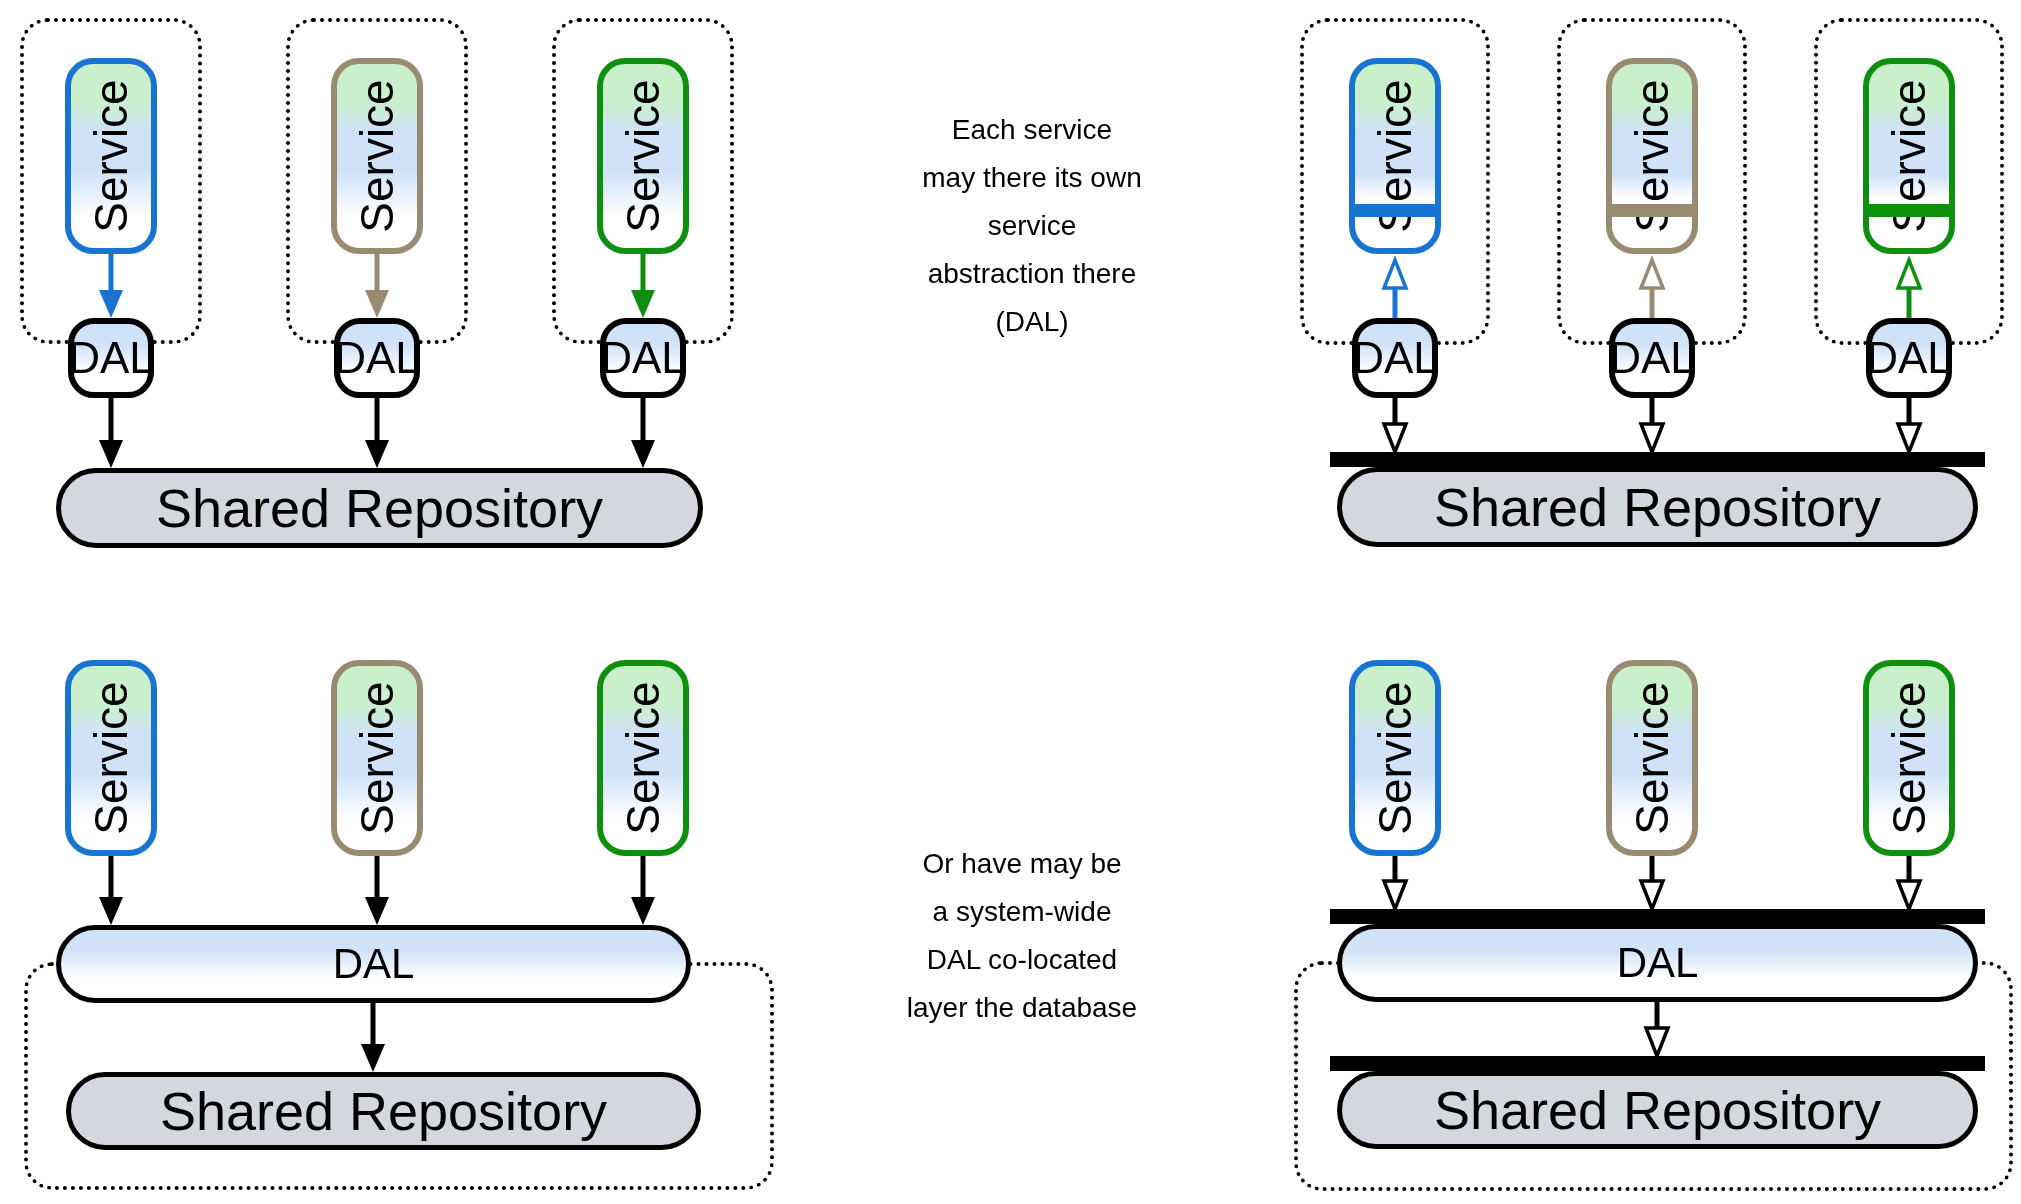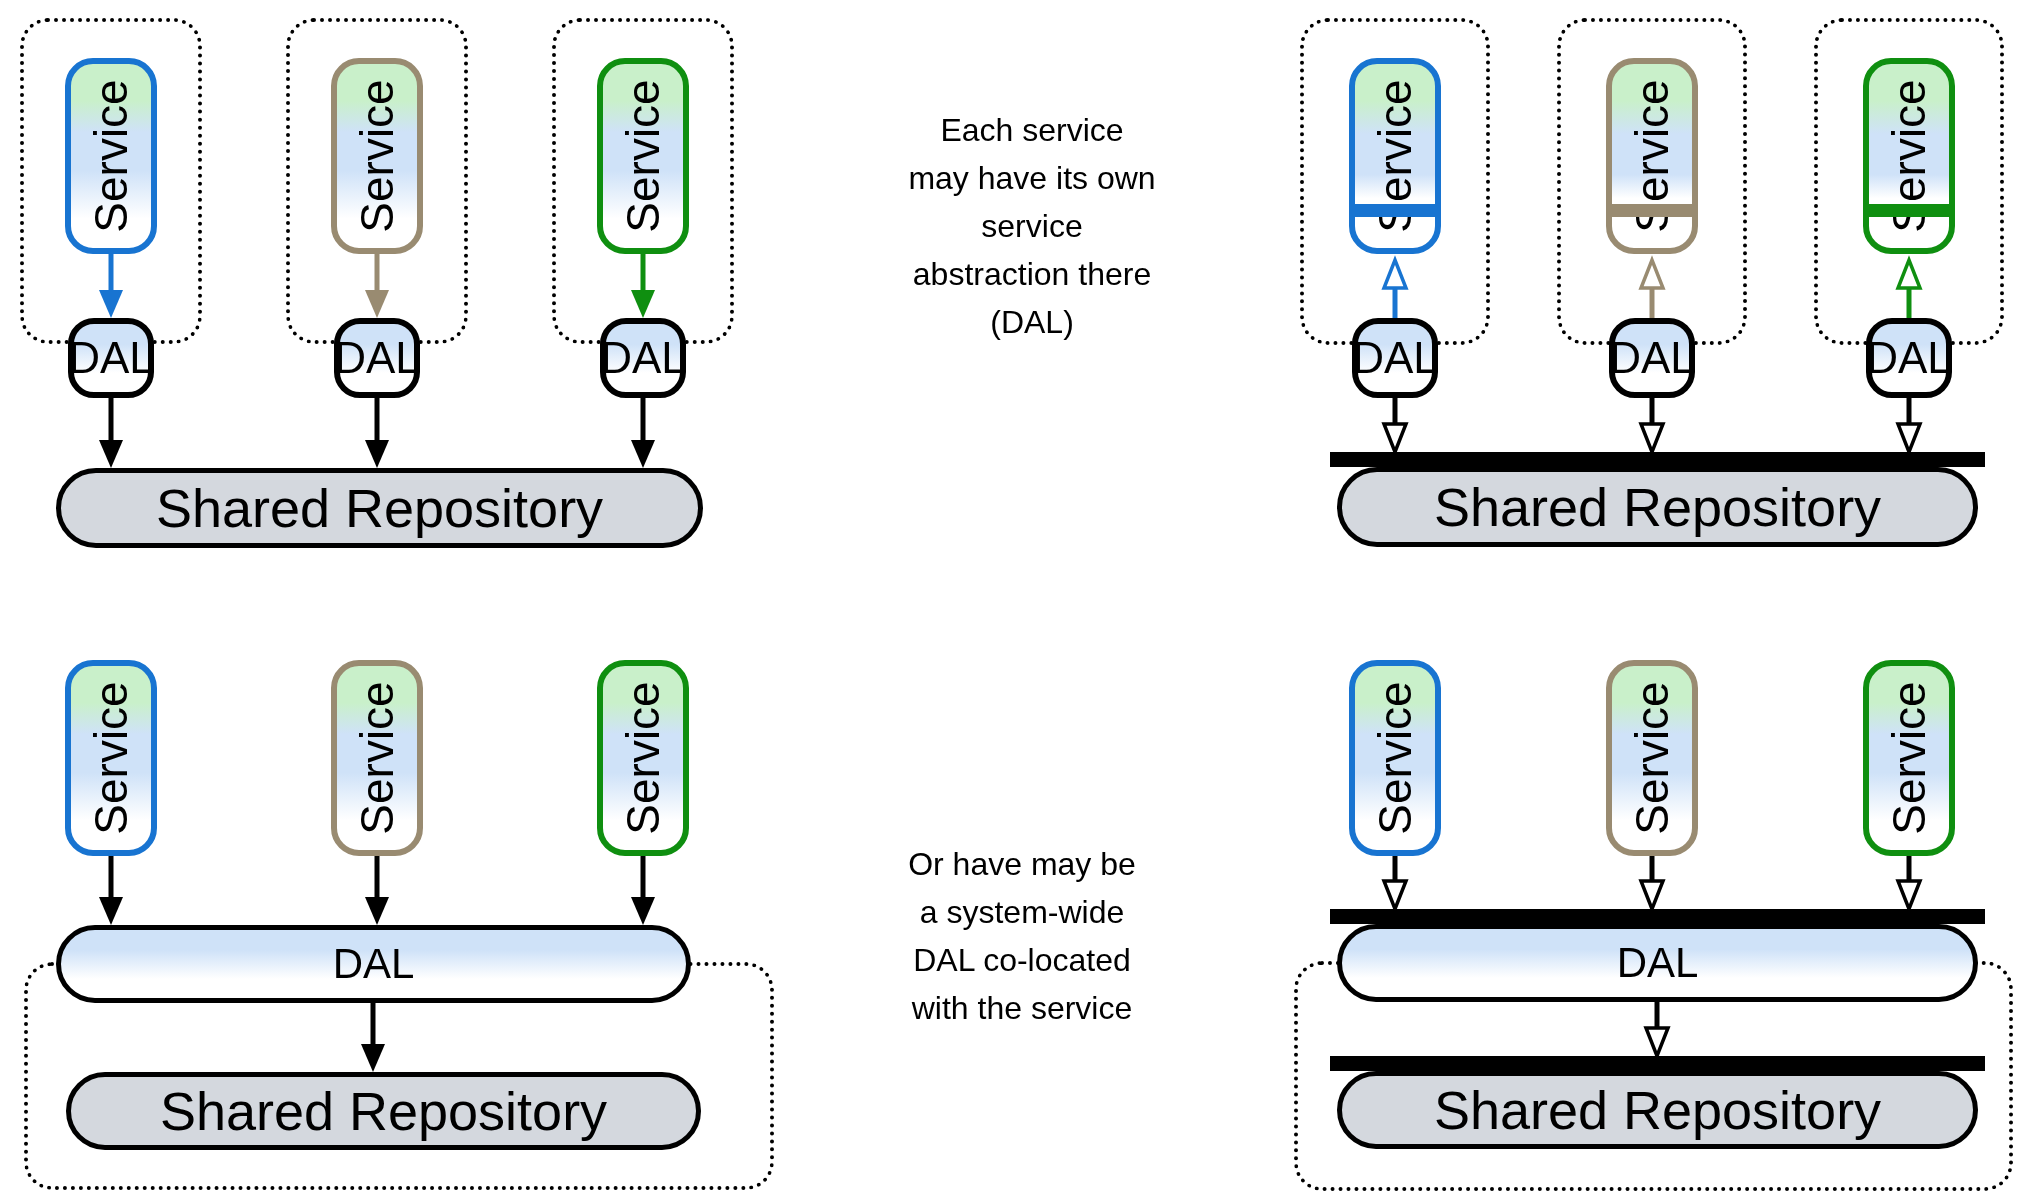--- a/index.html
+++ b/index.html
@@ -42,21 +42,21 @@
     box-sizing:border-box; display:flex; align-items:center; justify-content:center;
     font-size:42px; color:#000;
     background:linear-gradient(180deg, var(--gradient-blue) 0%, var(--gradient-blue) 30%, #ffffff 72%, #ffffff 100%);
   }
   .repo {
     position:absolute; height:80px; border:5px solid var(--ink); border-radius:40px;
     box-sizing:border-box; display:flex; align-items:center; justify-content:center;
     font-size:54px; color:#000; background:var(--repo-fill);
   }
   .hbar { position:absolute; height:15px; background:var(--ink); }
-  .caption { position:absolute; width:480px; text-align:center; font-size:32px; line-height:48px; color:#000; }
+  .caption { position:absolute; width:480px; text-align:center; font-size:28px; line-height:48px; color:#000; }
 </style>
 </head>
 <body>
 
 <div class="canvas">
 
   <div class="dotted" style="left:20px;top:18px;width:182px;height:326px"></div>
   <div class="dotted" style="left:286px;top:18px;width:182px;height:326px"></div>
   <div class="dotted" style="left:552px;top:18px;width:182px;height:326px"></div>
 
@@ -171,25 +171,25 @@
   <div class="service green" style="left:1863px;top:660px">
     <span class="vtext">Service</span>
   </div>
   <div class="hbar" style="left:1330px;top:909px;width:655px"></div>
   <div class="dalwide" style="left:1337px;top:924px;width:641px">DAL</div>
   <div class="hbar" style="left:1330px;top:1056px;width:655px"></div>
   <div class="repo" style="left:1337px;top:1071px;width:641px;height:78px">Shared Repository</div>
 
   <div class="caption" style="left:792px;top:106px">
     <div>Each service</div>
-    <div>may have its own</div>
+    <div>may there its own</div>
     <div>service</div>
     <div>abstraction there</div>
     <div>(DAL)</div>
   </div>
   <div class="caption" style="left:782px;top:840px">
     <div>Or have may be</div>
     <div>a system-wide</div>
     <div>DAL co-located</div>
-    <div>with the service</div>
+    <div>layer the database</div>
   </div>
 
 </div>
 
 </body></html>

